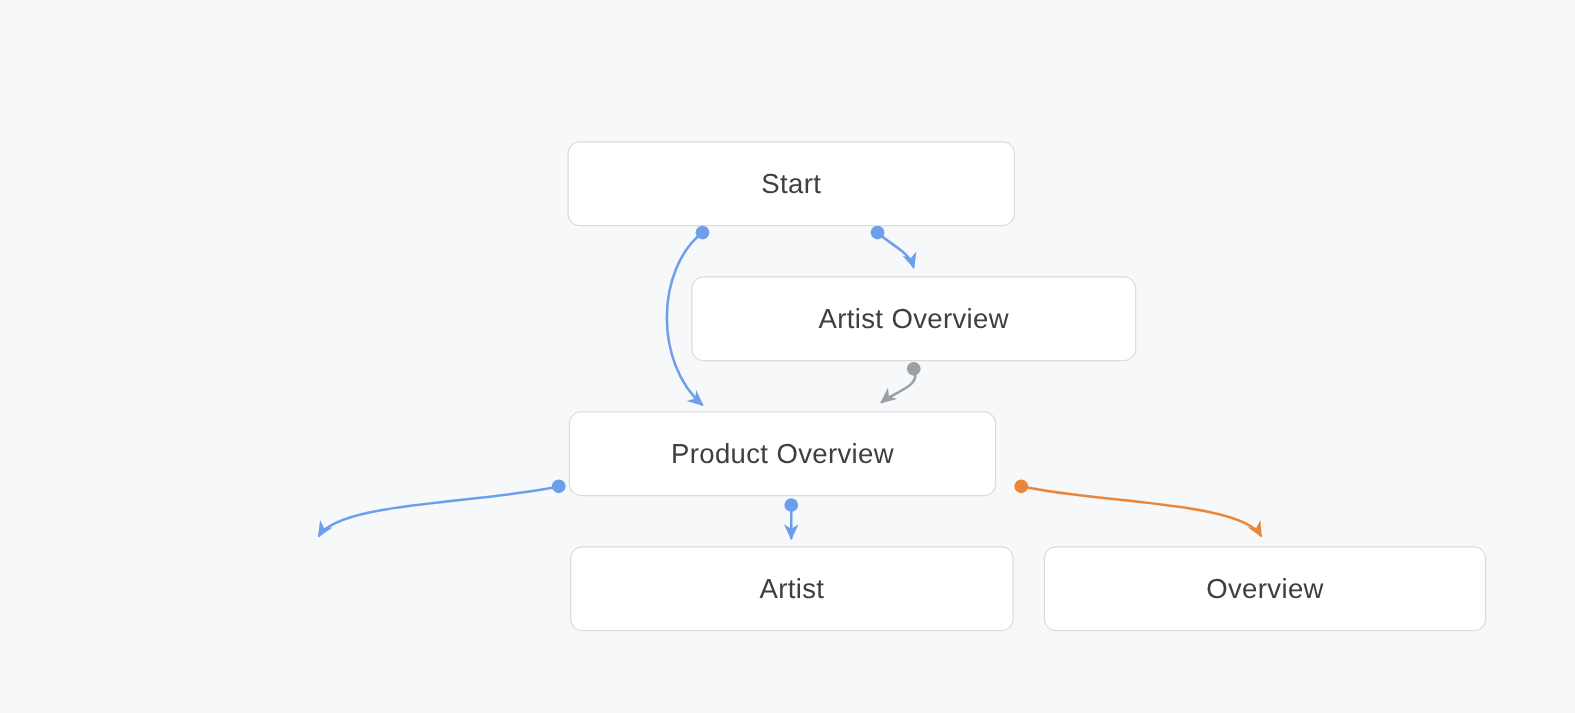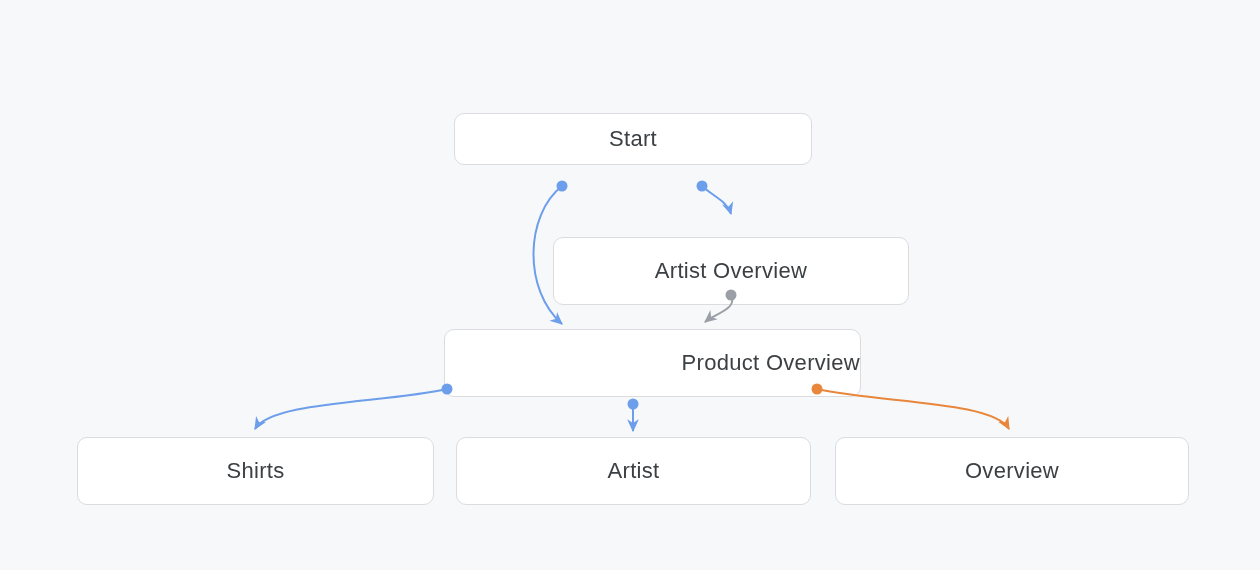--- a/index.html
+++ b/index.html
@@ -40,35 +40,32 @@
   svg.edges path.edge {
     fill: none;
     stroke-width: 2;
   }
 </style>
 </head>
 <body>
 
 <div class="canvas">
 
-  <div class="node" style="left:454px; top:113px; width:358px; height:52px;">
+  <div class="node" style="left:454px; top:113px; width:358px; height:68px;">
     <span class="node-label">Start</span>
   </div>
 
-  <div class="node" style="left:553px; top:221px; width:356px; height:68px;margin-top:16px;">
+  <div class="node" style="left:553px; top:221px; width:356px; height:68px;">
     <span class="node-label">Artist Overview</span>
   </div>
 
-  <div class="node" style="left:444px; top:329px; width:417px; height:68px;justify-content:flex-end;">
+  <div class="node" style="left:455px; top:329px; width:342px; height:68px;">
     <span class="node-label">Product Overview</span>
   </div>
 
-  <div class="node" style="left:77px; top:437px; width:357px; height:68px;">
-    <span class="node-label">Shirts</span>
-  </div>
 
   <div class="node" style="left:456px; top:437px; width:355px; height:68px;">
     <span class="node-label">Artist</span>
   </div>
 
   <div class="node" style="left:835px; top:437px; width:354px; height:68px;">
     <span class="node-label">Overview</span>
   </div>
 
   <svg class="edges" viewBox="0 0 1260 570">

